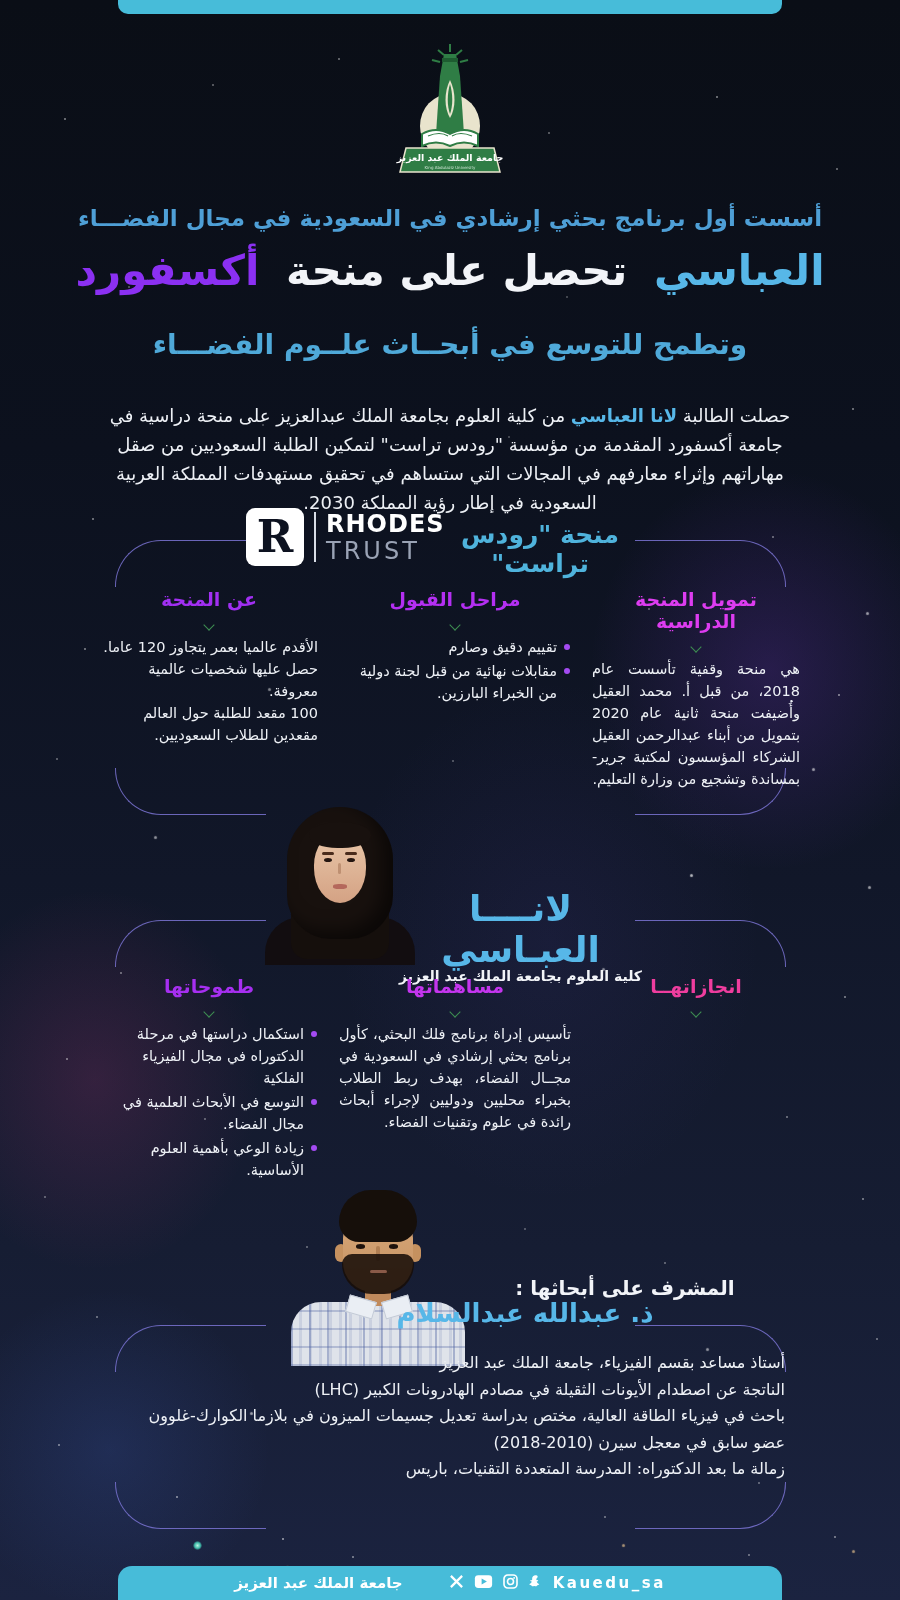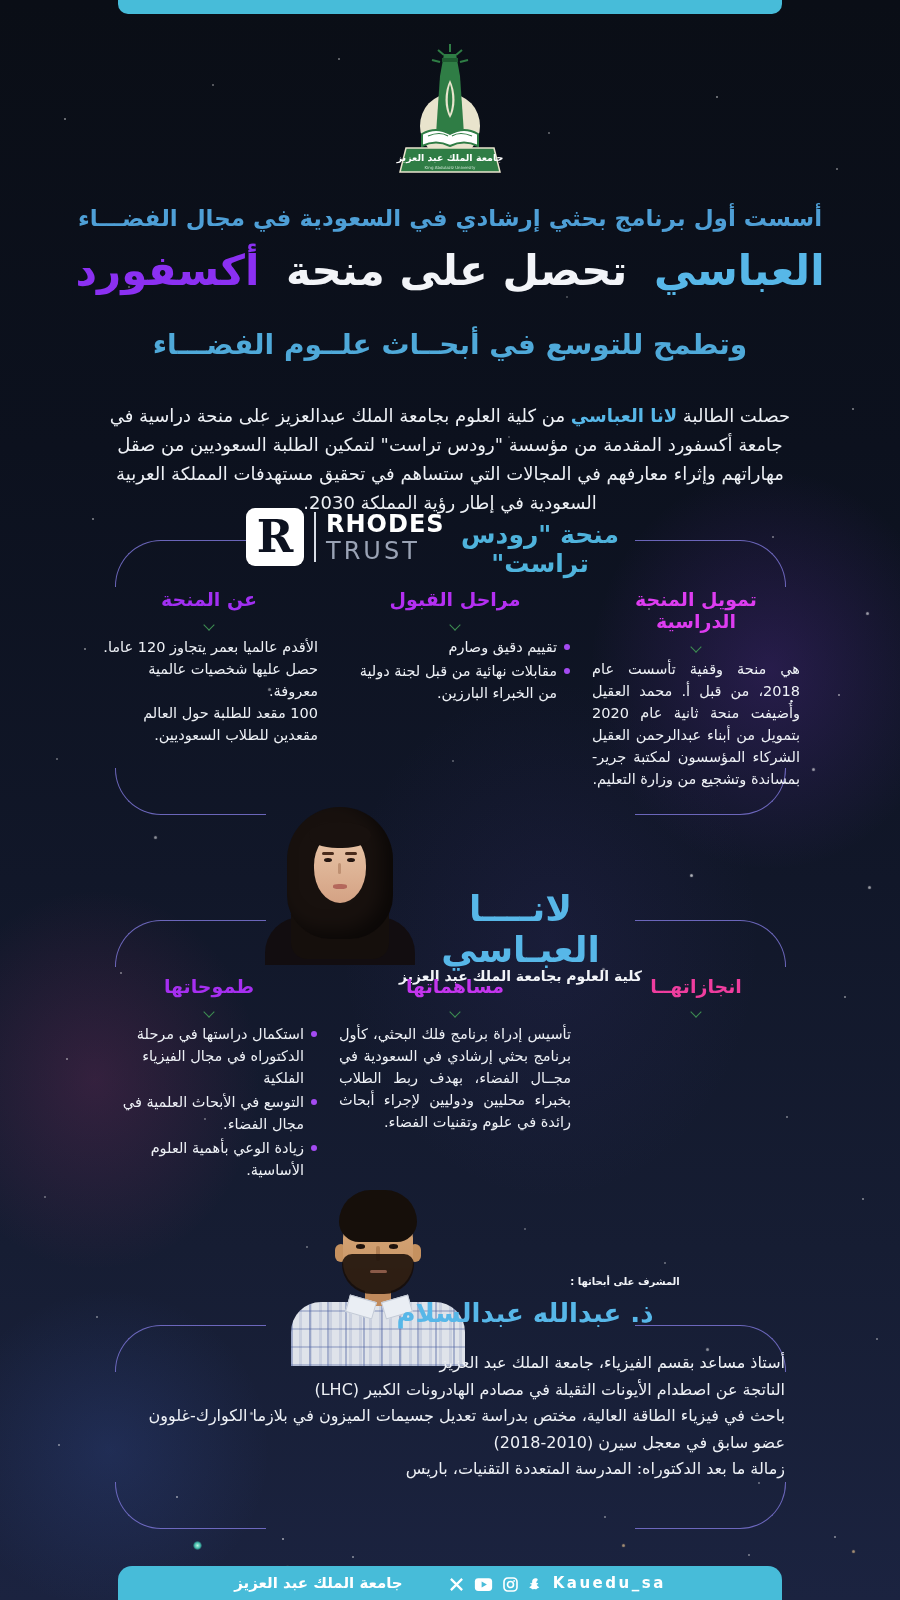--- a/index.html
+++ b/index.html
@@ -40,21 +40,21 @@
       268px 688px 1px rgba(255,255,255,.5),286px 1566px 1px rgba(233,196,142,.85),852px 1550px 1px rgba(233,196,142,.7),
       622px 1544px 1px rgba(233,196,142,.7);
   }
   .comet{position:absolute;left:193px;top:1541px;width:9px;height:9px;border-radius:50%;
     background:radial-gradient(circle,#bdf3e4 0%,#3fb9a8 45%,rgba(63,185,168,0) 75%);}
   
   .top-bar{position:absolute;left:118px;top:0;width:664px;height:14px;border-radius:0 0 10px 10px;}
   .footer-bar{position:absolute;left:118px;top:1566px;width:664px;height:34px;border-radius:14px 14px 0 0;
     display:flex;align-items:center;justify-content:center;gap:46px;}
   .footer-university{color:#fff;font-size:15px;font-weight:bold;}
-  .footer-social{display:flex;align-items:flex-end;gap:10px;}
+  .footer-social{display:flex;align-items:flex-start;gap:10px;}
   .footer-social svg{display:block;}
   .footer-handle{color:#fff;font-size:15px;letter-spacing:2.5px;font-weight:bold;}
   
   .corner{position:absolute;width:150px;height:46px;opacity:.85;pointer-events:none;border:0 solid #7b74d4;}
   .c-tl{border-top-width:1.5px;border-left-width:1.5px;border-top-left-radius:46px;}
   .c-tr{border-top-width:1.5px;border-right-width:1.5px;border-top-right-radius:46px;}
   .c-bl{border-bottom-width:1.5px;border-left-width:1.5px;border-bottom-left-radius:46px;}
   .c-br{border-bottom-width:1.5px;border-right-width:1.5px;border-bottom-right-radius:46px;}
   
   .h1{position:absolute;left:60px;top:205px;width:780px;text-align:center;direction:rtl;
@@ -96,21 +96,21 @@
   ul.blist li::before{content:"";position:absolute;right:-13px;top:8px;width:6px;height:6px;border-radius:50%;}
   ul.blist.purple li::before{background:#a44bf2;}
   ul.blist.pink li::before{background:#ef3d9e;}
   
   .lana-name{position:absolute;left:418px;top:888px;width:205px;text-align:center;direction:rtl;
     font-size:36px;font-weight:bold;}
   .lana-college{position:absolute;left:388px;top:968px;width:265px;text-align:center;direction:rtl;
     color:#f2f4f8;font-size:14px;font-weight:bold;}
   
   .sup-label{position:absolute;left:500px;top:1276px;width:250px;text-align:center;direction:rtl;
-    color:#f2f4f8;font-size:10px;font-weight:bold;}
+    color:#f2f4f8;font-size:20px;font-weight:bold;}
   .sup-name{position:absolute;left:360px;top:1298px;width:330px;text-align:center;direction:rtl;
     font-size:26px;font-weight:bold;}
   .sup-bio{position:absolute;left:115px;top:1350px;width:670px;direction:rtl;text-align:right;
     color:#eef1f6;font-size:16px;line-height:26.5px;}
   
   .kau-logo{position:absolute;left:388px;top:42px;}
   
   .photo{position:absolute;}
   .p-lana{left:265px;top:807px;width:150px;height:158px;}
   .l-shoulders{position:absolute;left:0;top:110px;width:150px;height:48px;border-radius:36px 36px 0 0;background:#120d10;}

